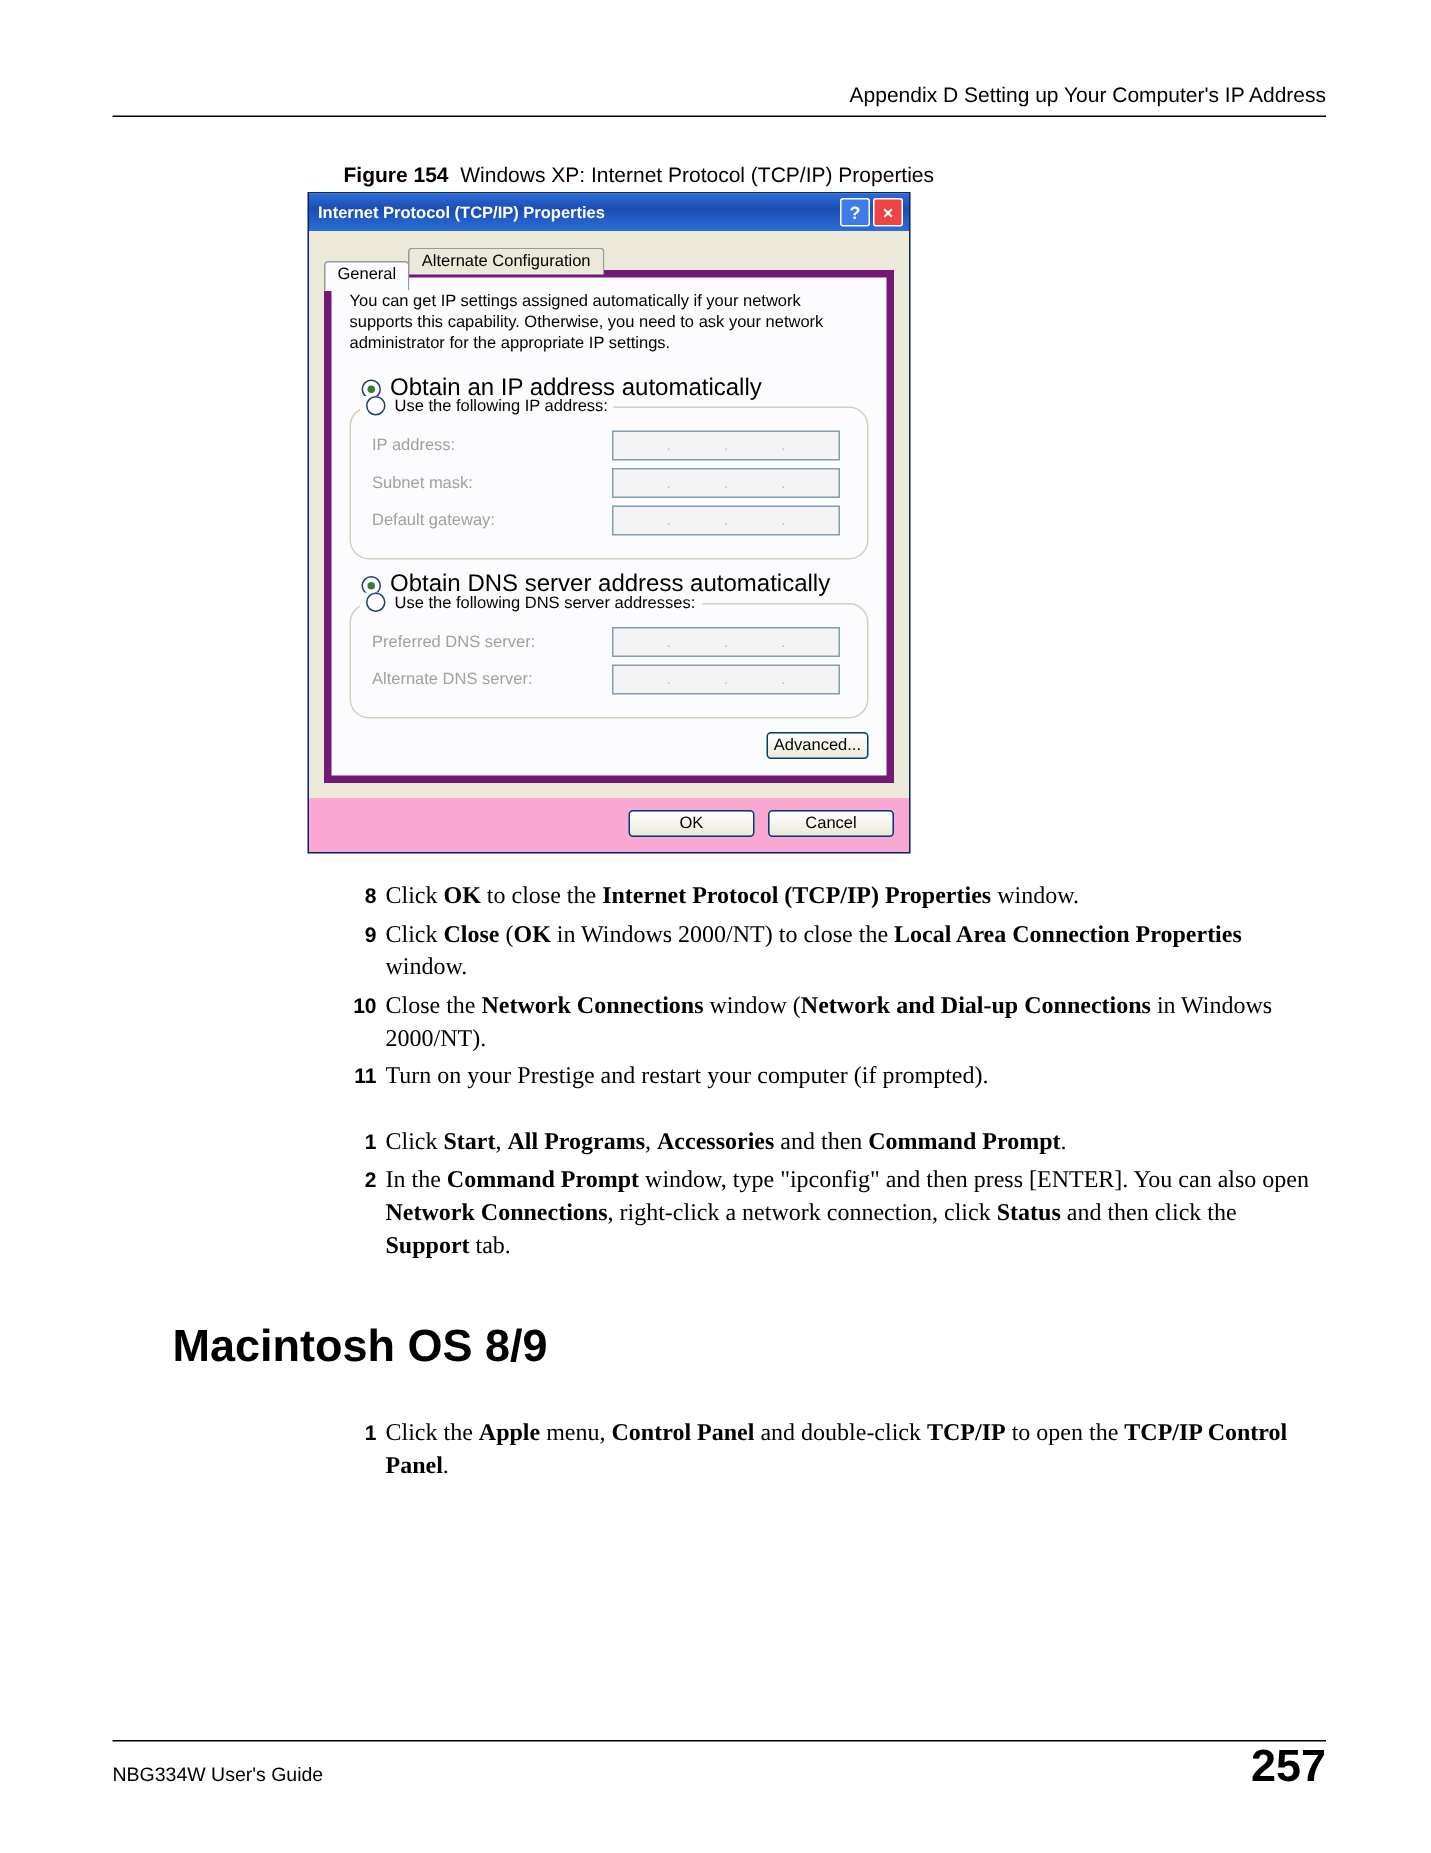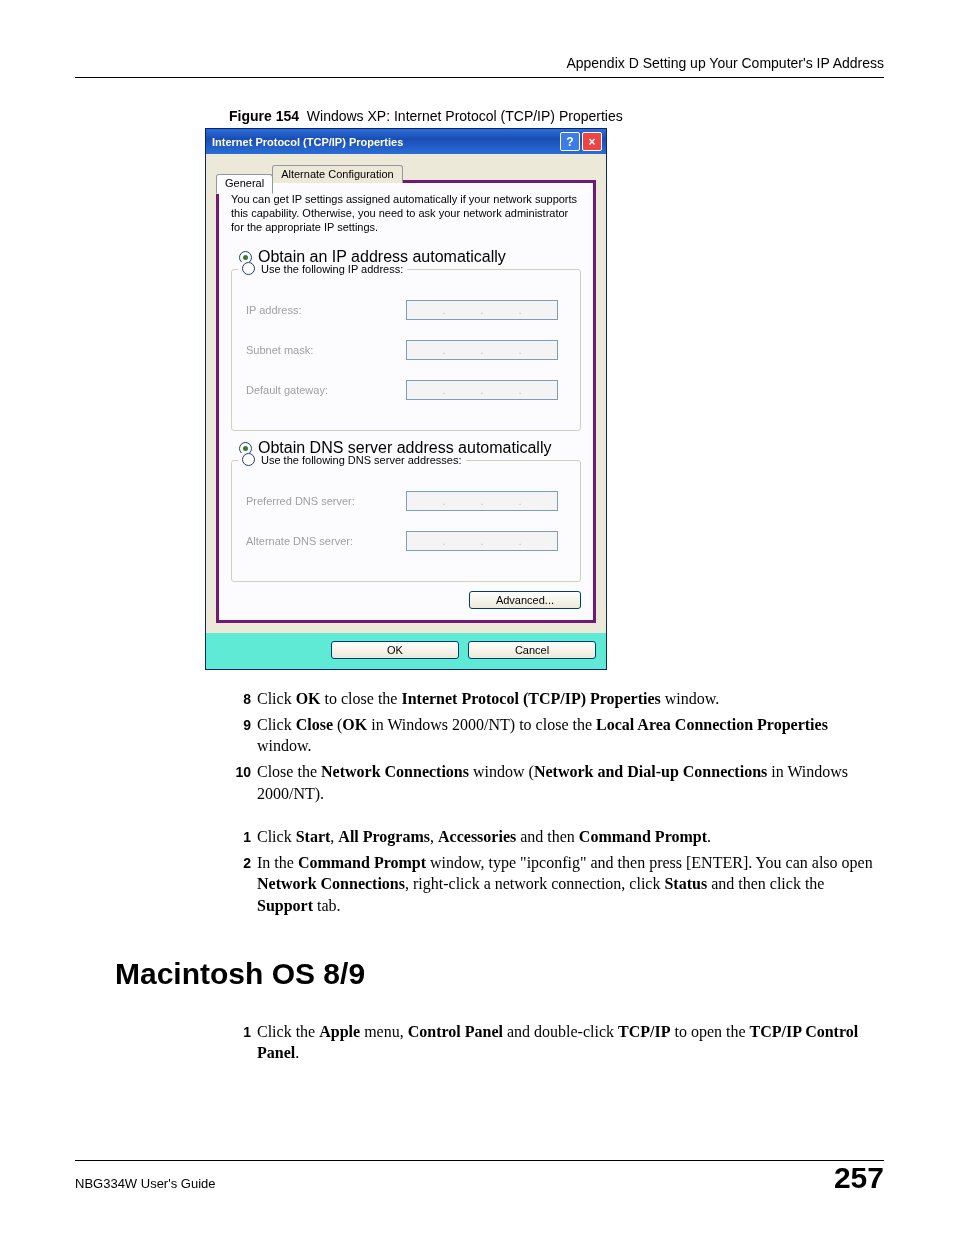--- a/index.html
+++ b/index.html
@@ -86,21 +86,21 @@
     background: #ece9d8;
     font-size: 11px;
     border-top-left-radius: 3px;
     border-top-right-radius: 3px;
     margin-right: -1px;
     position: relative;
   }
   .tab.active { background: #fcfcfe; border-bottom: 1px solid #fcfcfe; top: 13px; padding-bottom:4px; margin-top:-2px;}
   .tab.inactive { top: 2px; color: #000; }
   .tab-panel {
-    border: 3px solid #701a75;
+    border: 5px solid #701a75;
     background: #fcfcfe;
     padding: 10px 12px 14px 12px;
   }
   .intro {
     font-size: 11px;
     line-height: 1.25;
     margin-bottom: 14px;
   }
   .radio-row {
     display: flex;
@@ -113,40 +113,40 @@
     width: 11px; height: 11px; border: 1px solid #1c3f77; border-radius: 50%;
     display: flex; align-items: center; justify-content: center;
     background: #fff;
     flex-shrink: 0;
   }
   .radio.checked::after {
     content: ""; width: 5px; height: 5px; background: #3a7a2c; border-radius: 50%;
   }
   .group {
     border: 1px solid #d0d0bf;
-    border-radius: 3px;
+    border-radius: 13px;
     padding: 10px 10px 10px 14px;
     margin: 0 0 8px 0;
     position: relative;
   }
   .group-legend {
     position: absolute;
     top: -8px;
     left: 6px;
     background: #fcfcfe;
     padding: 0 4px;
     display: flex;
     align-items: center;
     gap: 6px;
     font-size: 11px;
   }
   .field-row {
     display: flex;
     align-items: center;
-    margin: 20px 0;
+    margin: 5px 0;
   }
   .field-label {
     width: 160px;
     font-size: 11px;
     color: #a0a0a0;
   }
   .ip-box {
     width: 150px;
     height: 18px;
     background: #fff;
@@ -154,28 +154,28 @@
     display: flex;
     align-items: center;
     justify-content: space-evenly;
     color: #c0c0c0;
     font-size: 10px;
   }
   .ip-box.disabled { background: #f4f4f4; color:#bbb; }
   .btn {
     border: 1px solid #003c74;
     background: linear-gradient(#fff, #ece9d8);
-    padding: 2px 26px;
+    padding: 2px 4px;
     font-size: 11px;
     font-family: Tahoma, Arial, sans-serif;
     border-radius: 3px;
   }
   .btn-row-right { text-align: right; margin-top: 12px; }
   .dialog-footer {
-    background: #5eead4;
+    background: #f9a8d4;
     padding: 8px 10px 10px 0;
     text-align: right;
     border-top: none;
   }
   .dialog-footer .btn { width: 74px; margin-left: 6px; text-align:center; display:inline-block; }
 
   
   .ol {
     margin: 14px 0 0 150px;
   }
@@ -330,20 +330,24 @@
         <span class="li-body">Click <b>OK</b> to close the <b>Internet Protocol (TCP/IP) Properties</b> window.</span>
       </div>
       <div class="li">
         <span class="li-num">9</span>
         <span class="li-body">Click <b>Close</b> (<b>OK</b> in Windows 2000/NT) to close the <b>Local Area Connection Properties</b> window.</span>
       </div>
       <div class="li">
         <span class="li-num">10</span>
         <span class="li-body">Close the <b>Network Connections</b> window (<b>Network and Dial-up Connections</b> in Windows 2000/NT).</span>
       </div>
+      <div class="li">
+        <span class="li-num">11</span>
+        <span class="li-body">Turn on your Prestige and restart your computer (if prompted).</span>
+      </div>
     </div>
 
 
   <div class="ol" id="list-b">
       <div class="li">
         <span class="li-num">1</span>
         <span class="li-body">Click <b>Start</b>, <b>All Programs</b>, <b>Accessories</b> and then <b>Command Prompt</b>.</span>
       </div>
       <div class="li">
         <span class="li-num">2</span>

